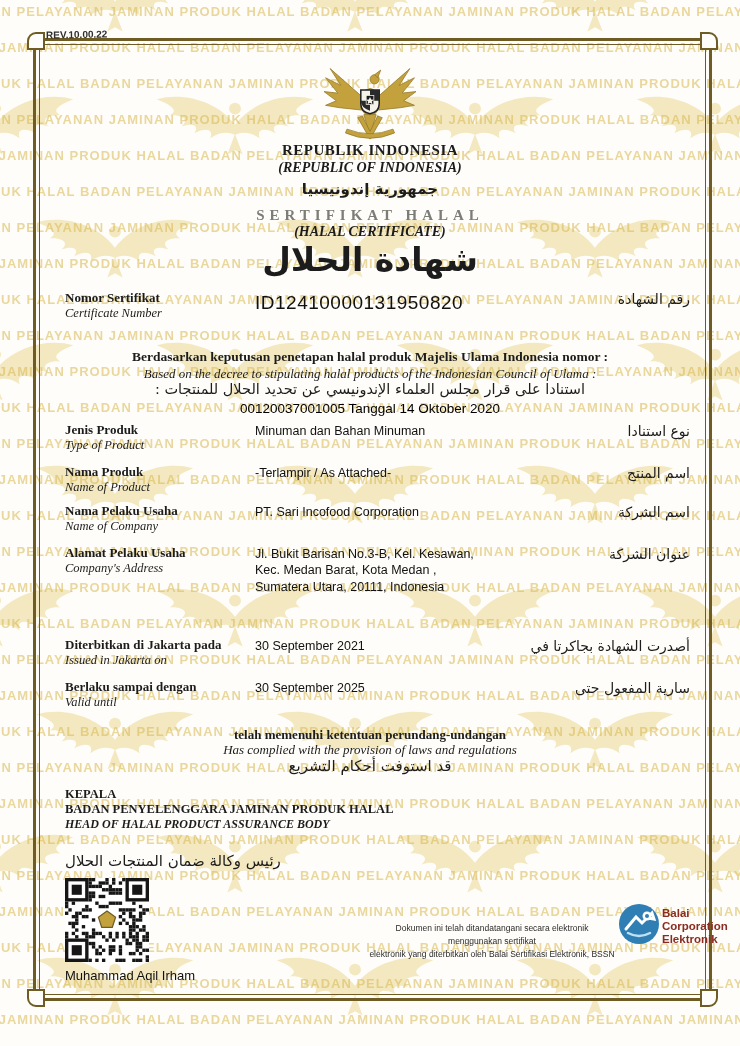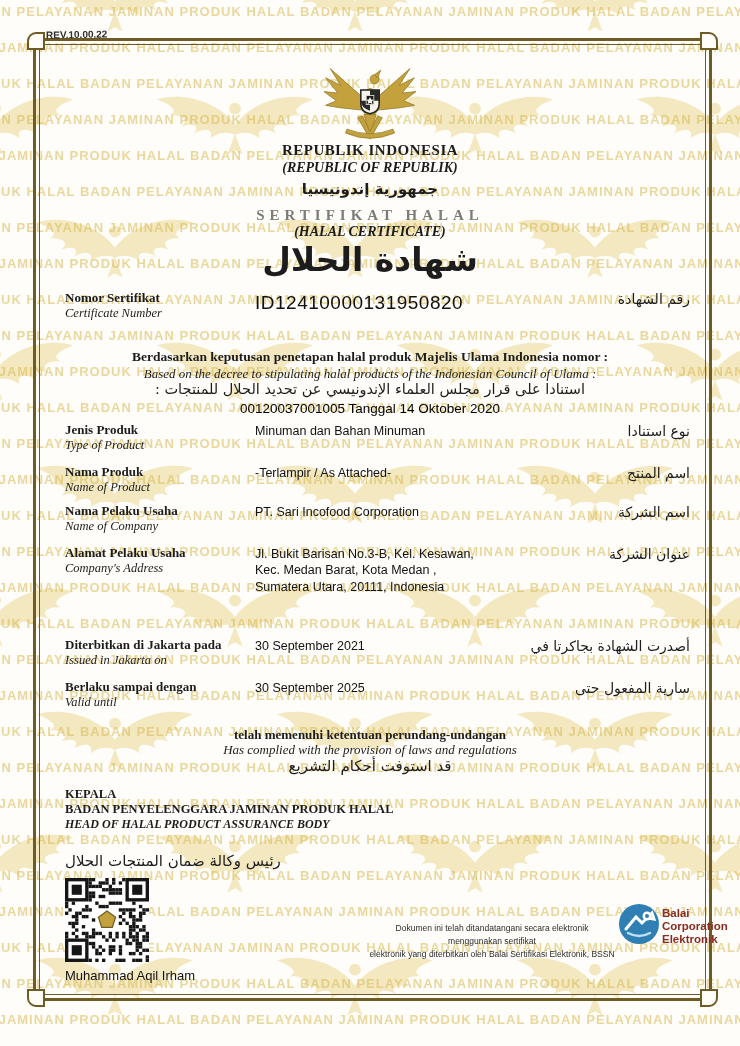--- a/index.html
+++ b/index.html
@@ -243,21 +243,21 @@
       <g>
         <path d="M48 44 h24 v18 q0 11 -12 13 q-12 -2 -12 -13 Z" fill="#f5f2ea" stroke="#222" stroke-width="2"></path>
         <rect x="60" y="44" width="12" height="14" fill="#2a2a2a"></rect>
         <path d="M48 58 q0 9 12 13 l0 -13 Z" fill="#2a2a2a"></path>
         <rect x="55" y="51" width="10" height="12" fill="#1a1a1a" stroke="#f5f2ea" stroke-width="1"></rect>
         <path d="M60 53 L61.6 56.4 L65 56.8 L62.4 59 L63.2 62.4 L60 60.6 L56.8 62.4 L57.6 59 L55 56.8 L58.4 56.4 Z" fill="#f5f2ea"></path>
       </g>
     </svg>
 
     <div class="hdr h-country">REPUBLIK INDONESIA</div>
-    <div class="hdr h-country-en">(REPUBLIC OF REPUBLIK)</div>
+    <div class="hdr h-country-en">(REPUBLIC OF INDONESIA)</div>
     <div class="hdr h-country-ar">جمهورية إندونيسيا</div>
     <div class="hdr h-title">SERTIFIKAT HALAL</div>
     <div class="hdr h-title-en">(HALAL CERTIFICATE)</div>
     <div class="hdr h-title-ar">شهادة الحلال</div>
 
     <div class="row" style="top:291px">
       <div class="cell-lbl">
         <div class="lbl-id">Nomor Sertifikat</div>
         <div class="lbl-en">Certificate Number</div>
       </div>

